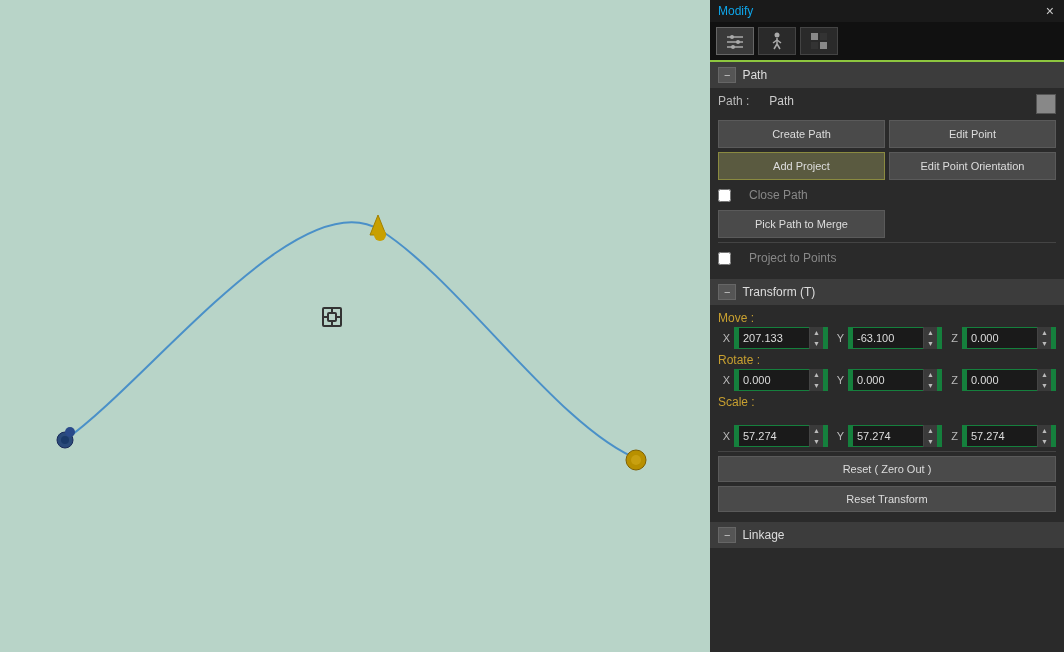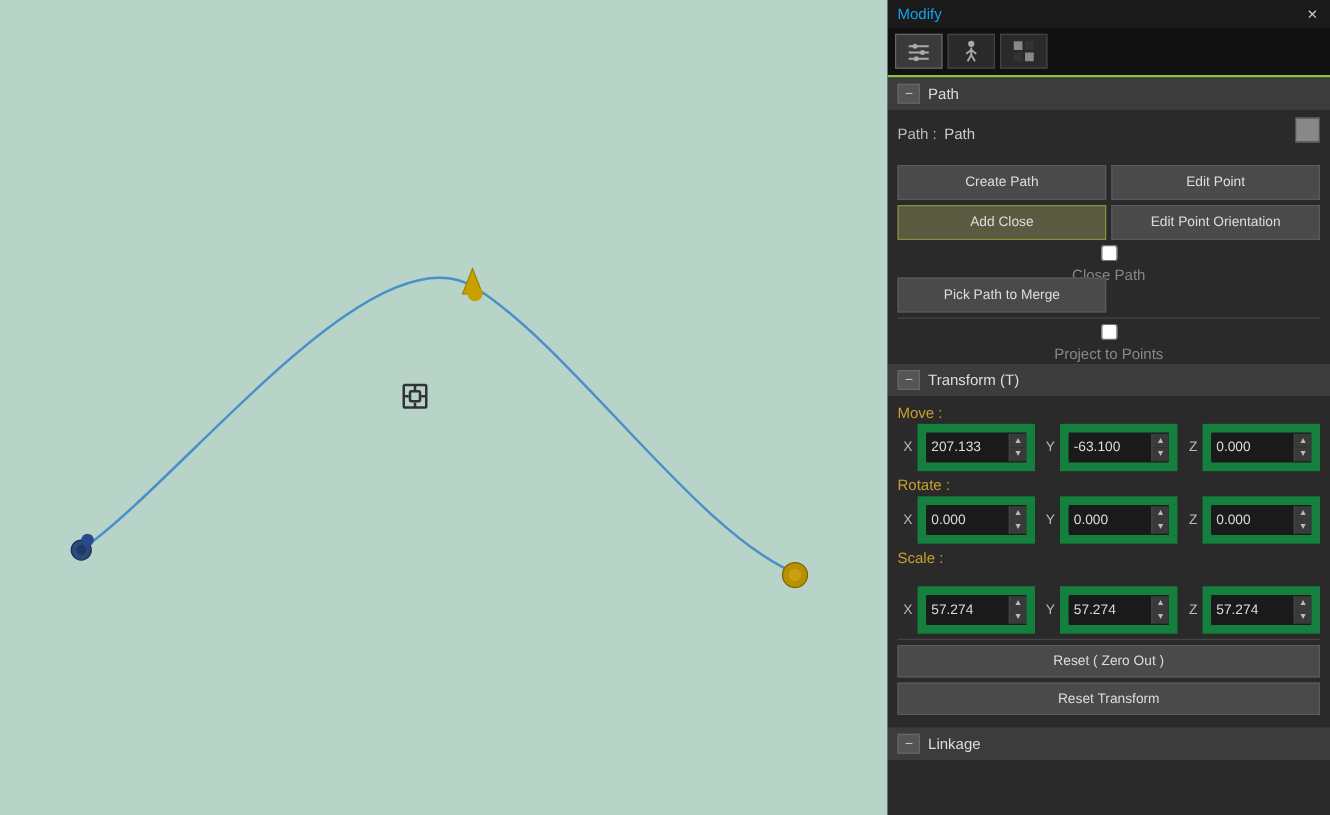--- a/index.html
+++ b/index.html
@@ -122,23 +122,23 @@
     
     .panel-body {
       background: #2a2a2a;
       padding: 6px 8px;
       flex-shrink: 0;
     }
 
     
     .path-row {
       display: flex;
-      align-items: flex-end;
-      margin-bottom: 18px;
-      gap: 6px;
+      align-items: flex-start;
+      margin-bottom: 6px;
+      gap: 20px;
     }
     .path-label {
       color: #bbb;
       font-size: 12px;
       white-space: nowrap;
     }
     .path-value {
       color: #ccc;
       font-size: 12px;
     }
@@ -174,24 +174,23 @@
     }
     .panel-btn.active {
       background: #5a5a40;
       border-color: #8a8a40;
     }
 
     
     .checkbox-row {
       display: flex;
       align-items: center;
-      gap: 4px;
+      gap: 18px;
       margin: 4px 0;
       height: 22px;
-      flex-direction: column;
     }
     .checkbox-row input[type="checkbox"] {
       accent-color: #666;
     }
     .checkbox-label {
       color: #888;
       font-size: 12px;
     }
 
     
@@ -218,22 +217,22 @@
       color: #bbb;
       font-size: 11px;
       width: 12px;
       text-align: right;
       flex-shrink: 0;
     }
     .num-input-wrap {
       display: flex;
       align-items: center;
       background: #1a1a1a;
-      border: 7px solid #15803d;
-      height: 38px;
+      border: 5px solid #15803d;
+      height: 22px;
       flex: 1;
     }
     .num-input {
       background: #1a1a1a;
       border: none;
       color: #ddd;
       font-size: 11px;
       width: 100%;
       padding: 0 4px;
       height: 20px;
@@ -374,21 +373,21 @@
       <span class="path-value">Path</span>
       <div class="path-color-box"></div>
     </div>
 
     <div class="btn-grid">
       <button class="panel-btn">Create Path</button>
       <button class="panel-btn">Edit Point</button>
     </div>
 
     <div class="btn-grid">
-      <button class="panel-btn active">Add Close</button>
+      <button class="panel-btn active">Add Project</button>
       <button class="panel-btn">Edit Point Orientation</button>
     </div>
 
     <div class="checkbox-row">
       <input type="checkbox" id="close-path-cb" style="">
       <label class="checkbox-label" for="close-path-cb">Close Path</label>
     </div>
 
     <div class="btn-grid">
       <button class="panel-btn">Pick Path to Merge</button>

